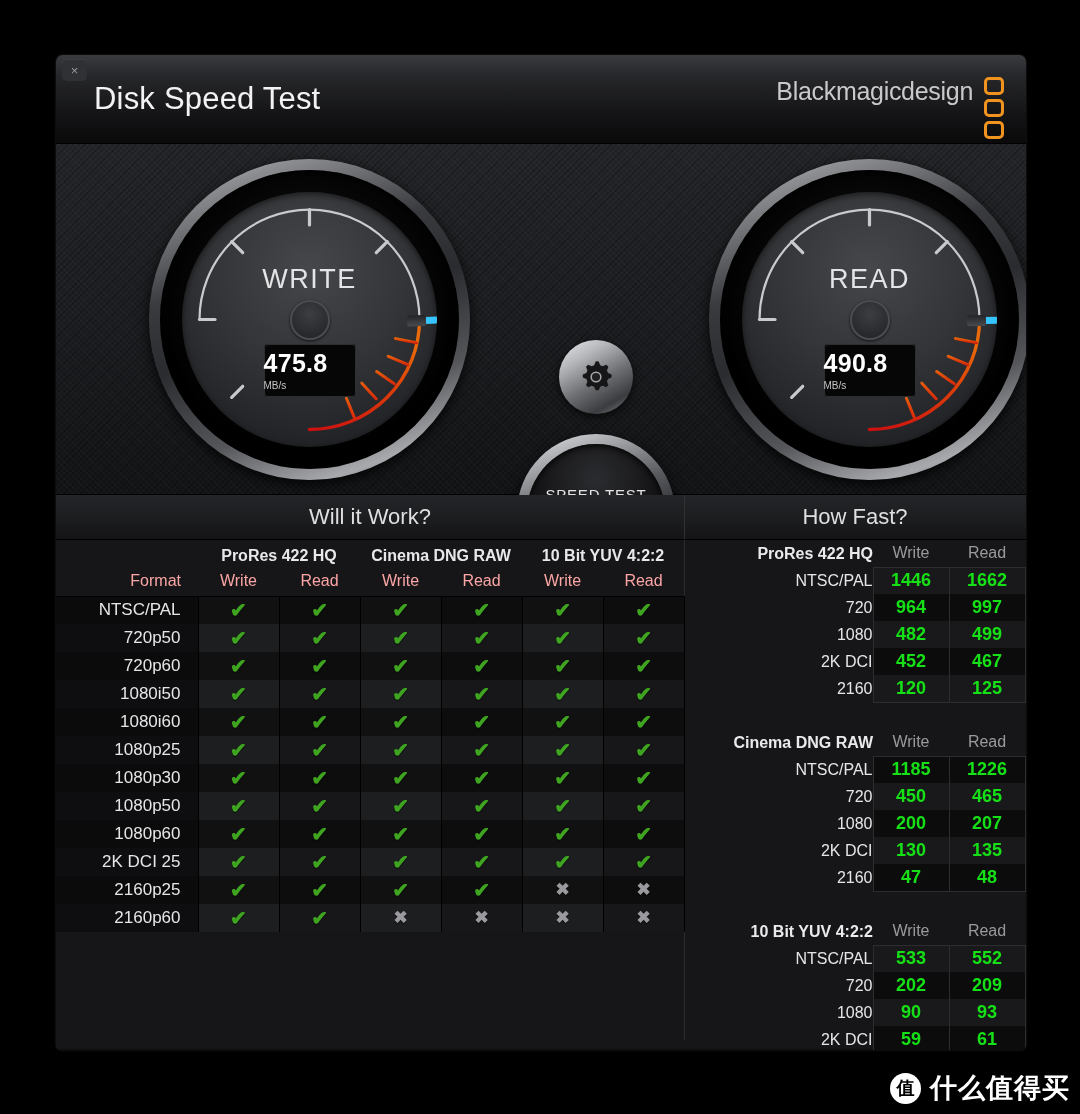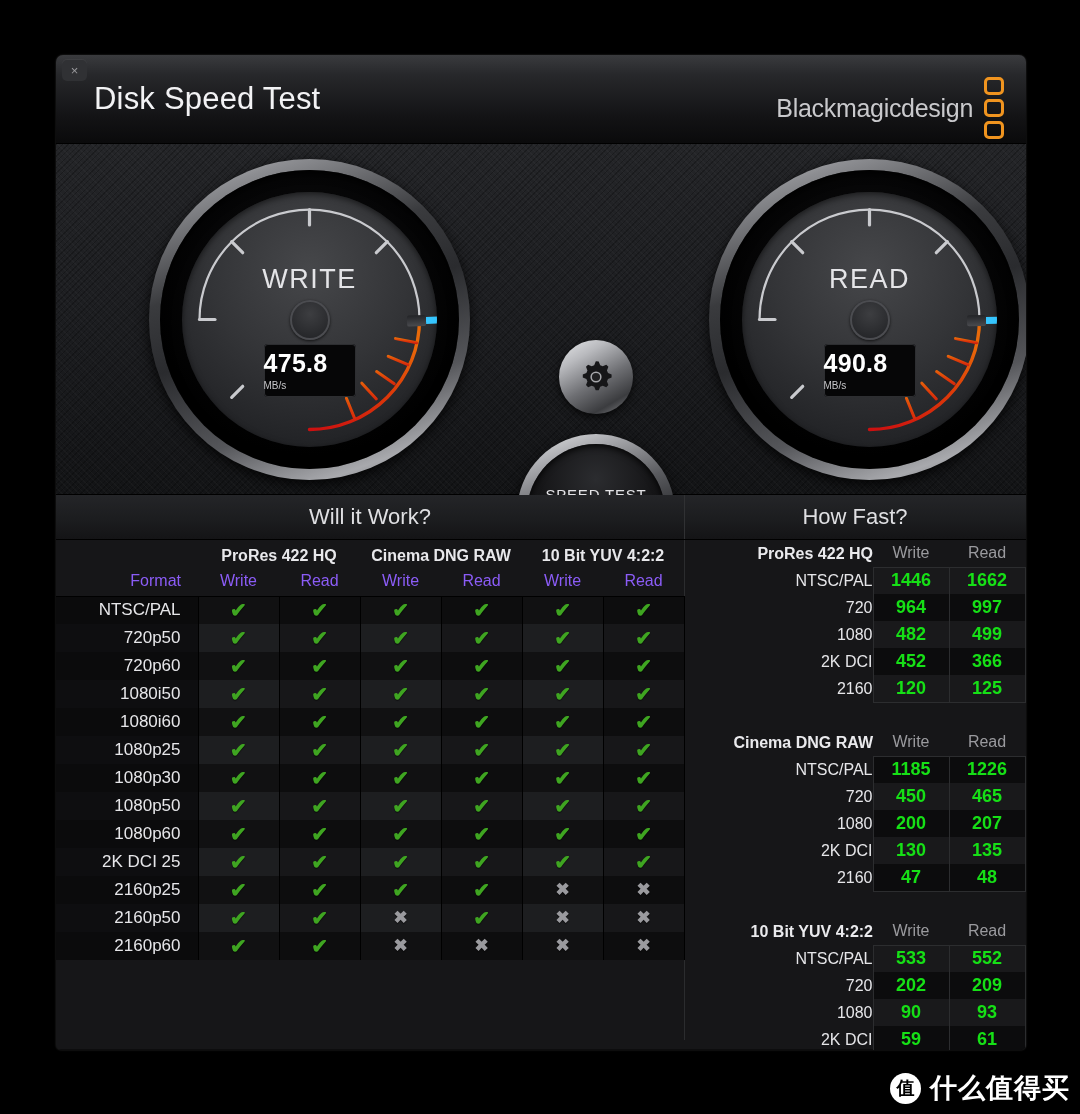--- a/index.html
+++ b/index.html
@@ -40,21 +40,21 @@
     cursor: pointer;
   }
   #app-title {
     position: absolute; left: 38px; top: 26px;
     font-size: 31px; font-weight: 300;
     color: #f2f2f4;
     letter-spacing: .2px;
   }
   #logo-wrap {
     position: absolute; right: 22px; top: 22px;
-    display: flex; align-items: center; gap: 11px;
+    display: flex; gap: 11px;
   }
   #logo-text {
     font-size: 25px; font-weight: 300;
     color: #c9c9cc;
     letter-spacing: -.3px;
   }
   #logo-marks { display: flex; flex-direction: column; gap: 4px; }
   .logo-sq {
     width: 20px; height: 18px;
     border: 3px solid #f0941f;
@@ -220,21 +220,21 @@
   }
   #left-table th, #left-table td { padding: 0; }
   #left-table .grp-head {
     height: 26px;
     font-size: 16px; font-weight: bold; color: #e8e8eb;
     text-align: center;
     padding-top: 5px;
   }
   #left-table .sub-head {
     height: 30px;
-    font-size: 16px; font-weight: normal; color: #8b5cf6;
+    font-size: 16px; font-weight: normal; color: #fca5a5;
     text-align: center;
   }
   #left-table .sub-head.fmt { text-align: right; padding-right: 17px; }
   #left-table td.fmt-cell {
     text-align: right; padding-right: 17px;
     font-size: 17px; color: #e6e6e9;
     height: 28px;
     background: #0e0e10;
     border-right: 1px solid #000;
   }
@@ -563,29 +563,20 @@
           <tr>
             <td class="fmt-cell">2160p25</td>
             <td class="mark"><span class="chk">✔</span></td>
             <td class="mark dk"><span class="chk">✔</span></td>
             <td class="mark"><span class="chk">✔</span></td>
             <td class="mark dk"><span class="chk">✔</span></td>
             <td class="mark"><span class="xmk">✖</span></td>
             <td class="mark dk"><span class="xmk">✖</span></td>
           </tr>
           <tr>
-            <td class="fmt-cell">2160p50</td>
-            <td class="mark"><span class="chk">✔</span></td>
-            <td class="mark dk"><span class="chk">✔</span></td>
-            <td class="mark"><span class="xmk">✖</span></td>
-            <td class="mark dk"><span class="chk">✔</span></td>
-            <td class="mark"><span class="xmk">✖</span></td>
-            <td class="mark dk"><span class="xmk">✖</span></td>
-          </tr>
-          <tr>
             <td class="fmt-cell">2160p60</td>
             <td class="mark"><span class="chk">✔</span></td>
             <td class="mark dk"><span class="chk">✔</span></td>
             <td class="mark"><span class="xmk">✖</span></td>
             <td class="mark dk"><span class="xmk">✖</span></td>
             <td class="mark"><span class="xmk">✖</span></td>
             <td class="mark dk"><span class="xmk">✖</span></td>
           </tr>
         </tbody>
     </table>
@@ -613,21 +604,21 @@
             <td class="r-val">997</td>
           </tr>
           <tr class="datarow">
             <td class="r-fmt">1080</td>
             <td class="r-val">482</td>
             <td class="r-val">499</td>
           </tr>
           <tr class="datarow">
             <td class="r-fmt">2K DCI</td>
             <td class="r-val">452</td>
-            <td class="r-val">366</td>
+            <td class="r-val">467</td>
           </tr>
           <tr class="datarow lastdata">
             <td class="r-fmt">2160</td>
             <td class="r-val">120</td>
             <td class="r-val">125</td>
           </tr>
           <tr>
             <td class="r-spacer" colspan="3"></td>
           </tr>
           <tr>

